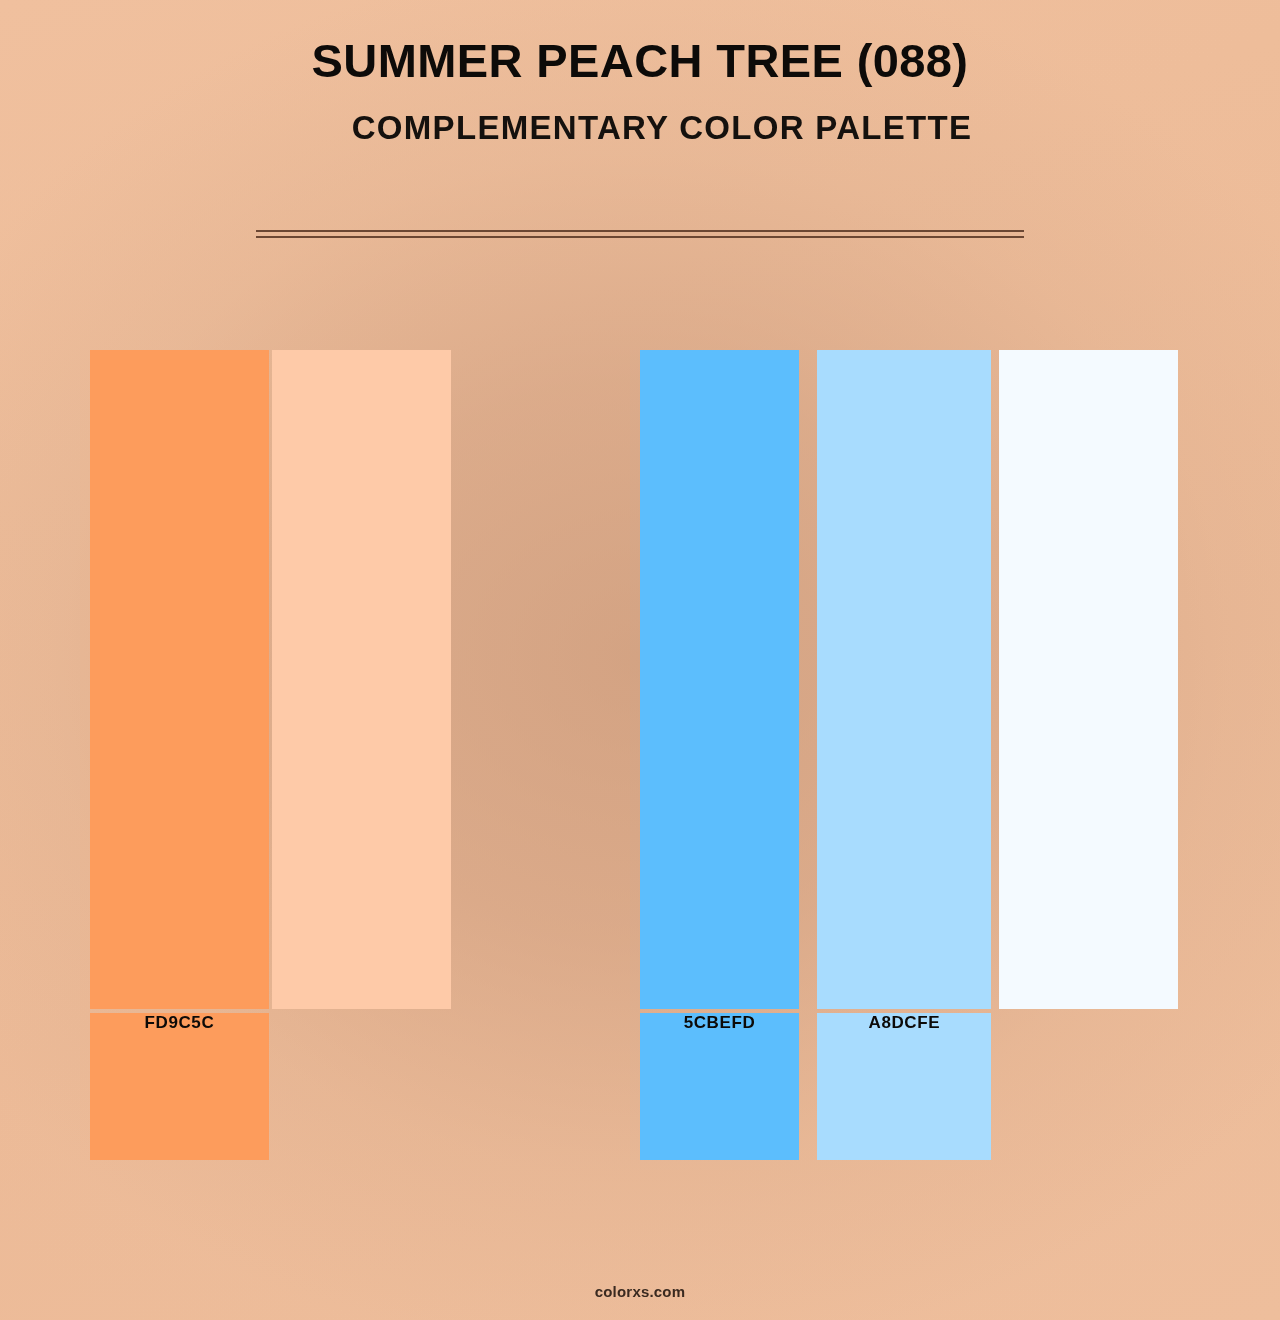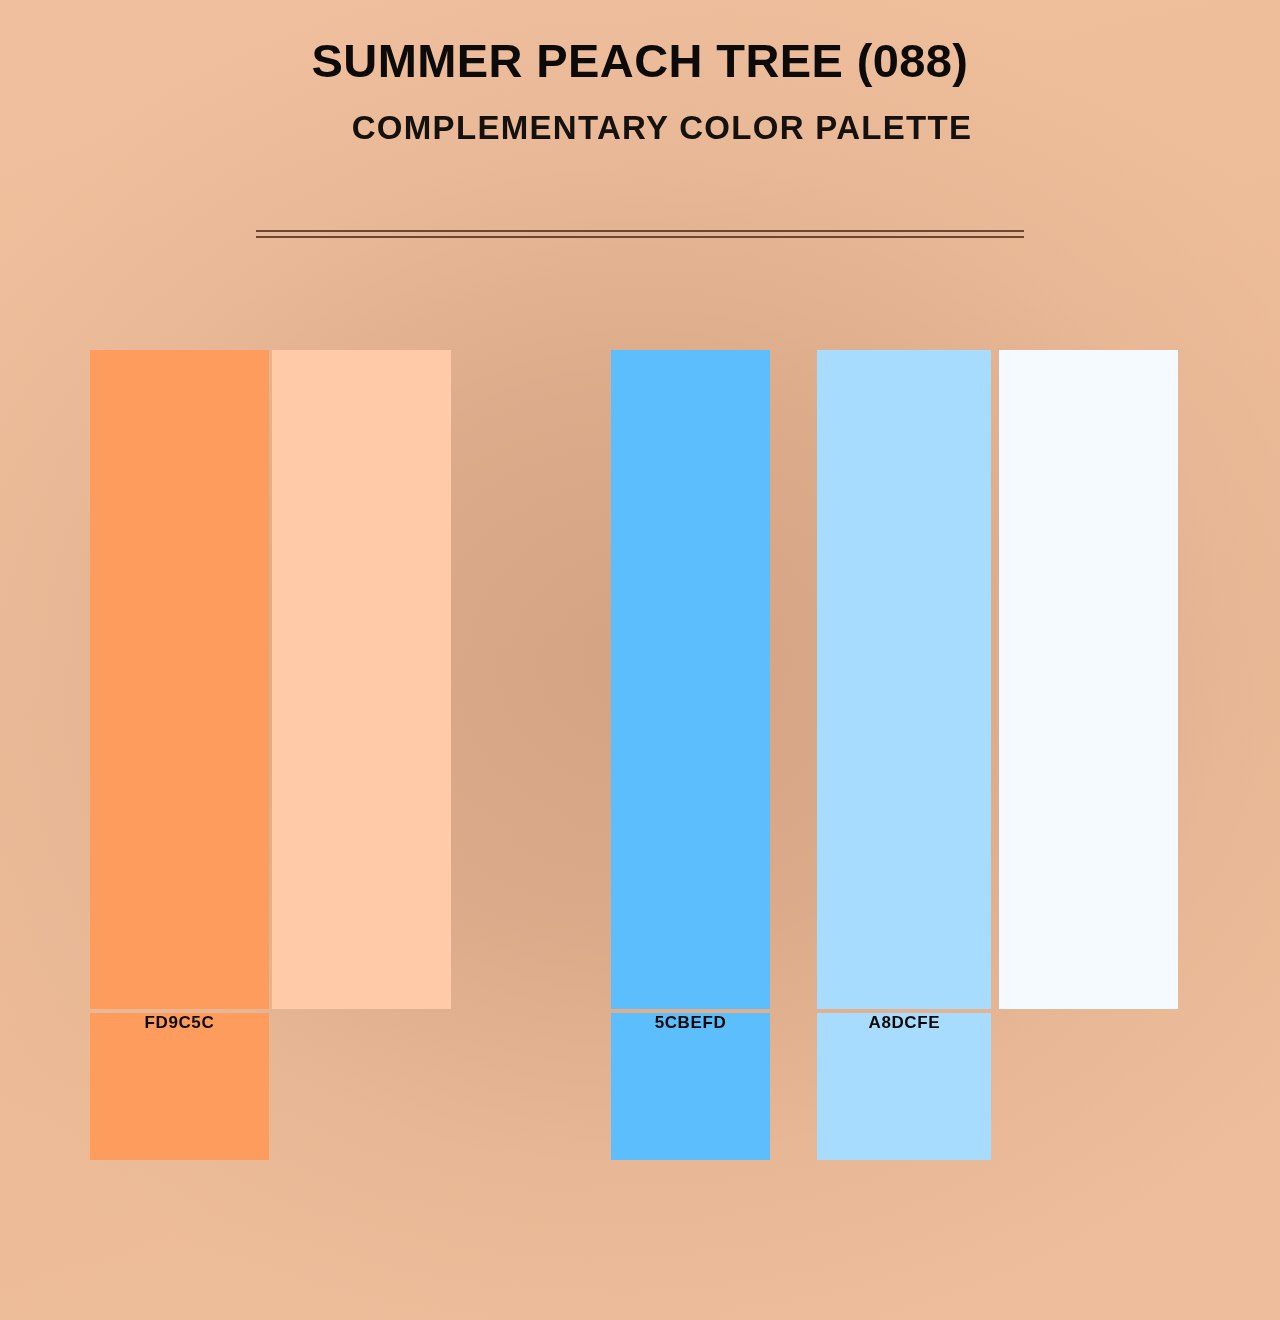--- a/index.html
+++ b/index.html
@@ -153,31 +153,34 @@
   <div id="palette">
       <div class="swatch-col" style="left: 0px; width: 178.833px;">
         <div class="swatch-body" style="background: rgb(253, 156, 92);"></div>
         <div class="swatch-label-strip" style="background: rgb(253, 156, 92);">
           <span class="swatch-label">FD9C5C</span>
         </div>
       </div>
       <div class="swatch-col" style="left: 181.833px; width: 178.833px;">
         <div class="swatch-body" style="background: rgb(254, 202, 168);"></div>
       </div>
-      <div class="swatch-col" style="left: 521px; width: 159px;">
+      <div class="swatch-col" style="left: 550px; width: 159px;">
         <div class="swatch-body" style="background: rgb(92, 190, 253);"></div>
         <div class="swatch-label-strip" style="background: rgb(92, 190, 253);">
           <span class="swatch-label">5CBEFD</span>
         </div>
       </div>
       <div class="swatch-col" style="left: 727.333px; width: 174px;">
         <div class="swatch-body" style="background: rgb(168, 220, 254);"></div>
         <div class="swatch-label-strip" style="background: rgb(168, 220, 254);">
           <span class="swatch-label">A8DCFE</span>
         </div>
       </div>
       <div class="swatch-col" style="left: 909.167px; width: 178.833px;">
         <div class="swatch-body" style="background: rgb(244, 250, 255);"></div>
       </div>
     </div>
 
+  <div id="footer">
+    <span id="footer-text">colorxs.com</span>
+  </div>
 
 </div>
 
 </body></html>

